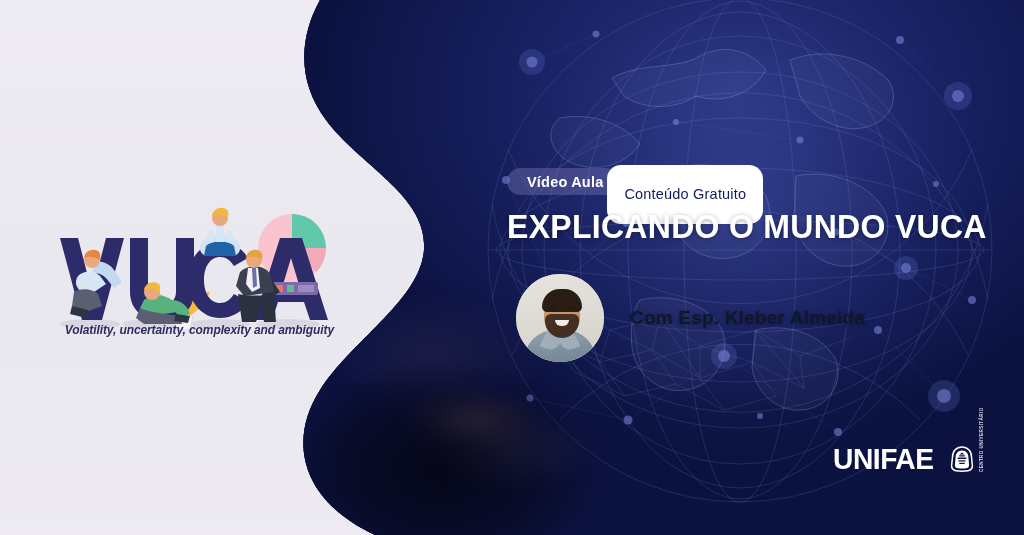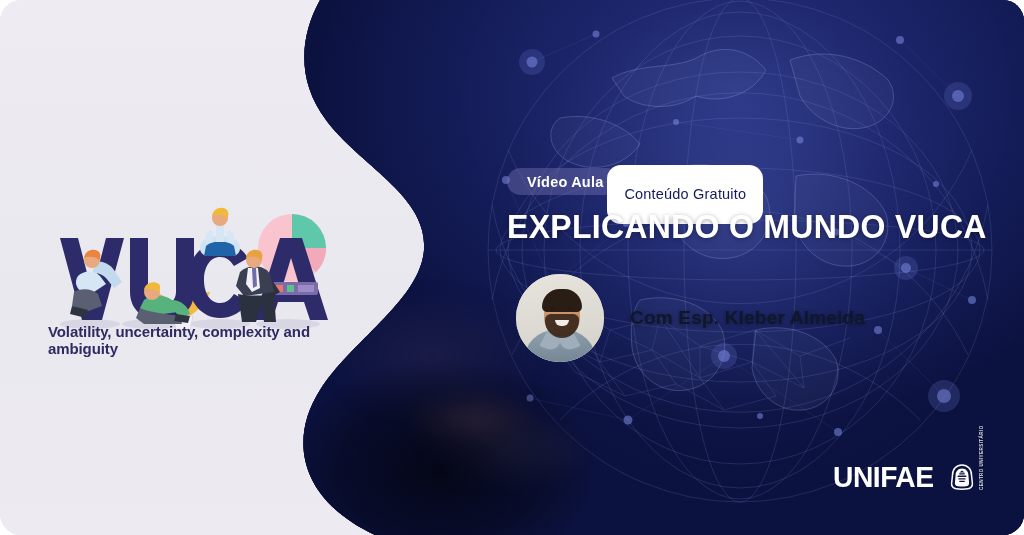--- a/index.html
+++ b/index.html
@@ -10,21 +10,20 @@
   body {
     font-family: "Liberation Sans", sans-serif;
   }
 
   #banner {
     position: relative;
     width: 1024px;
     height: 535px;
     overflow: hidden;
     background: #ECEAF1;
-    border-radius: 21px;
   }
 
   
   .left-panel {
     position: absolute;
     left: 0; top: 0;
     width: 430px;
     height: 535px;
     background: linear-gradient(180deg, #EEECF2 0%, #EAE8EF 55%, #EDEBF1 100%);
   }
@@ -222,21 +221,21 @@
     color: #0f172a;
     letter-spacing: 0.2px;
     white-space: nowrap;
     text-shadow: 0 1px 4px rgba(0,0,0,0.4);
   }
 
   
   .unifae-logo {
     position: absolute;
     left: 833px;
-    top: 462px;
+    top: 444px;
     display: flex;
     align-items: center;
   }
   .unifae-word {
     font-size: 30px;
     font-weight: bold;
     color: #FFFFFF;
     letter-spacing: -0.5px;
     transform: scaleX(0.94);
     transform-origin: left center;
@@ -267,25 +266,26 @@
     left: 48px;
     top: 196px;
     width: 286px;
     height: 150px;
   }
   .vuca-caption {
     position: absolute;
     left: 48px;
     top: 323px;
     width: 286px;
-    text-align: left;
-    font-size: 15px;
+    text-align: right;
+    font-size: 12px;
     font-weight: bold;
     color: #2E2A62;
     letter-spacing: -0.1px;
+    font-style: italic;
   }
 </style>
 </head>
 <body>
 
 <div id="banner">
 
   <svg width="0" height="0" style="position:absolute" aria-hidden="true">
     <defs>
       <clipPath id="wave-clip" clipPathUnits="userSpaceOnUse">

